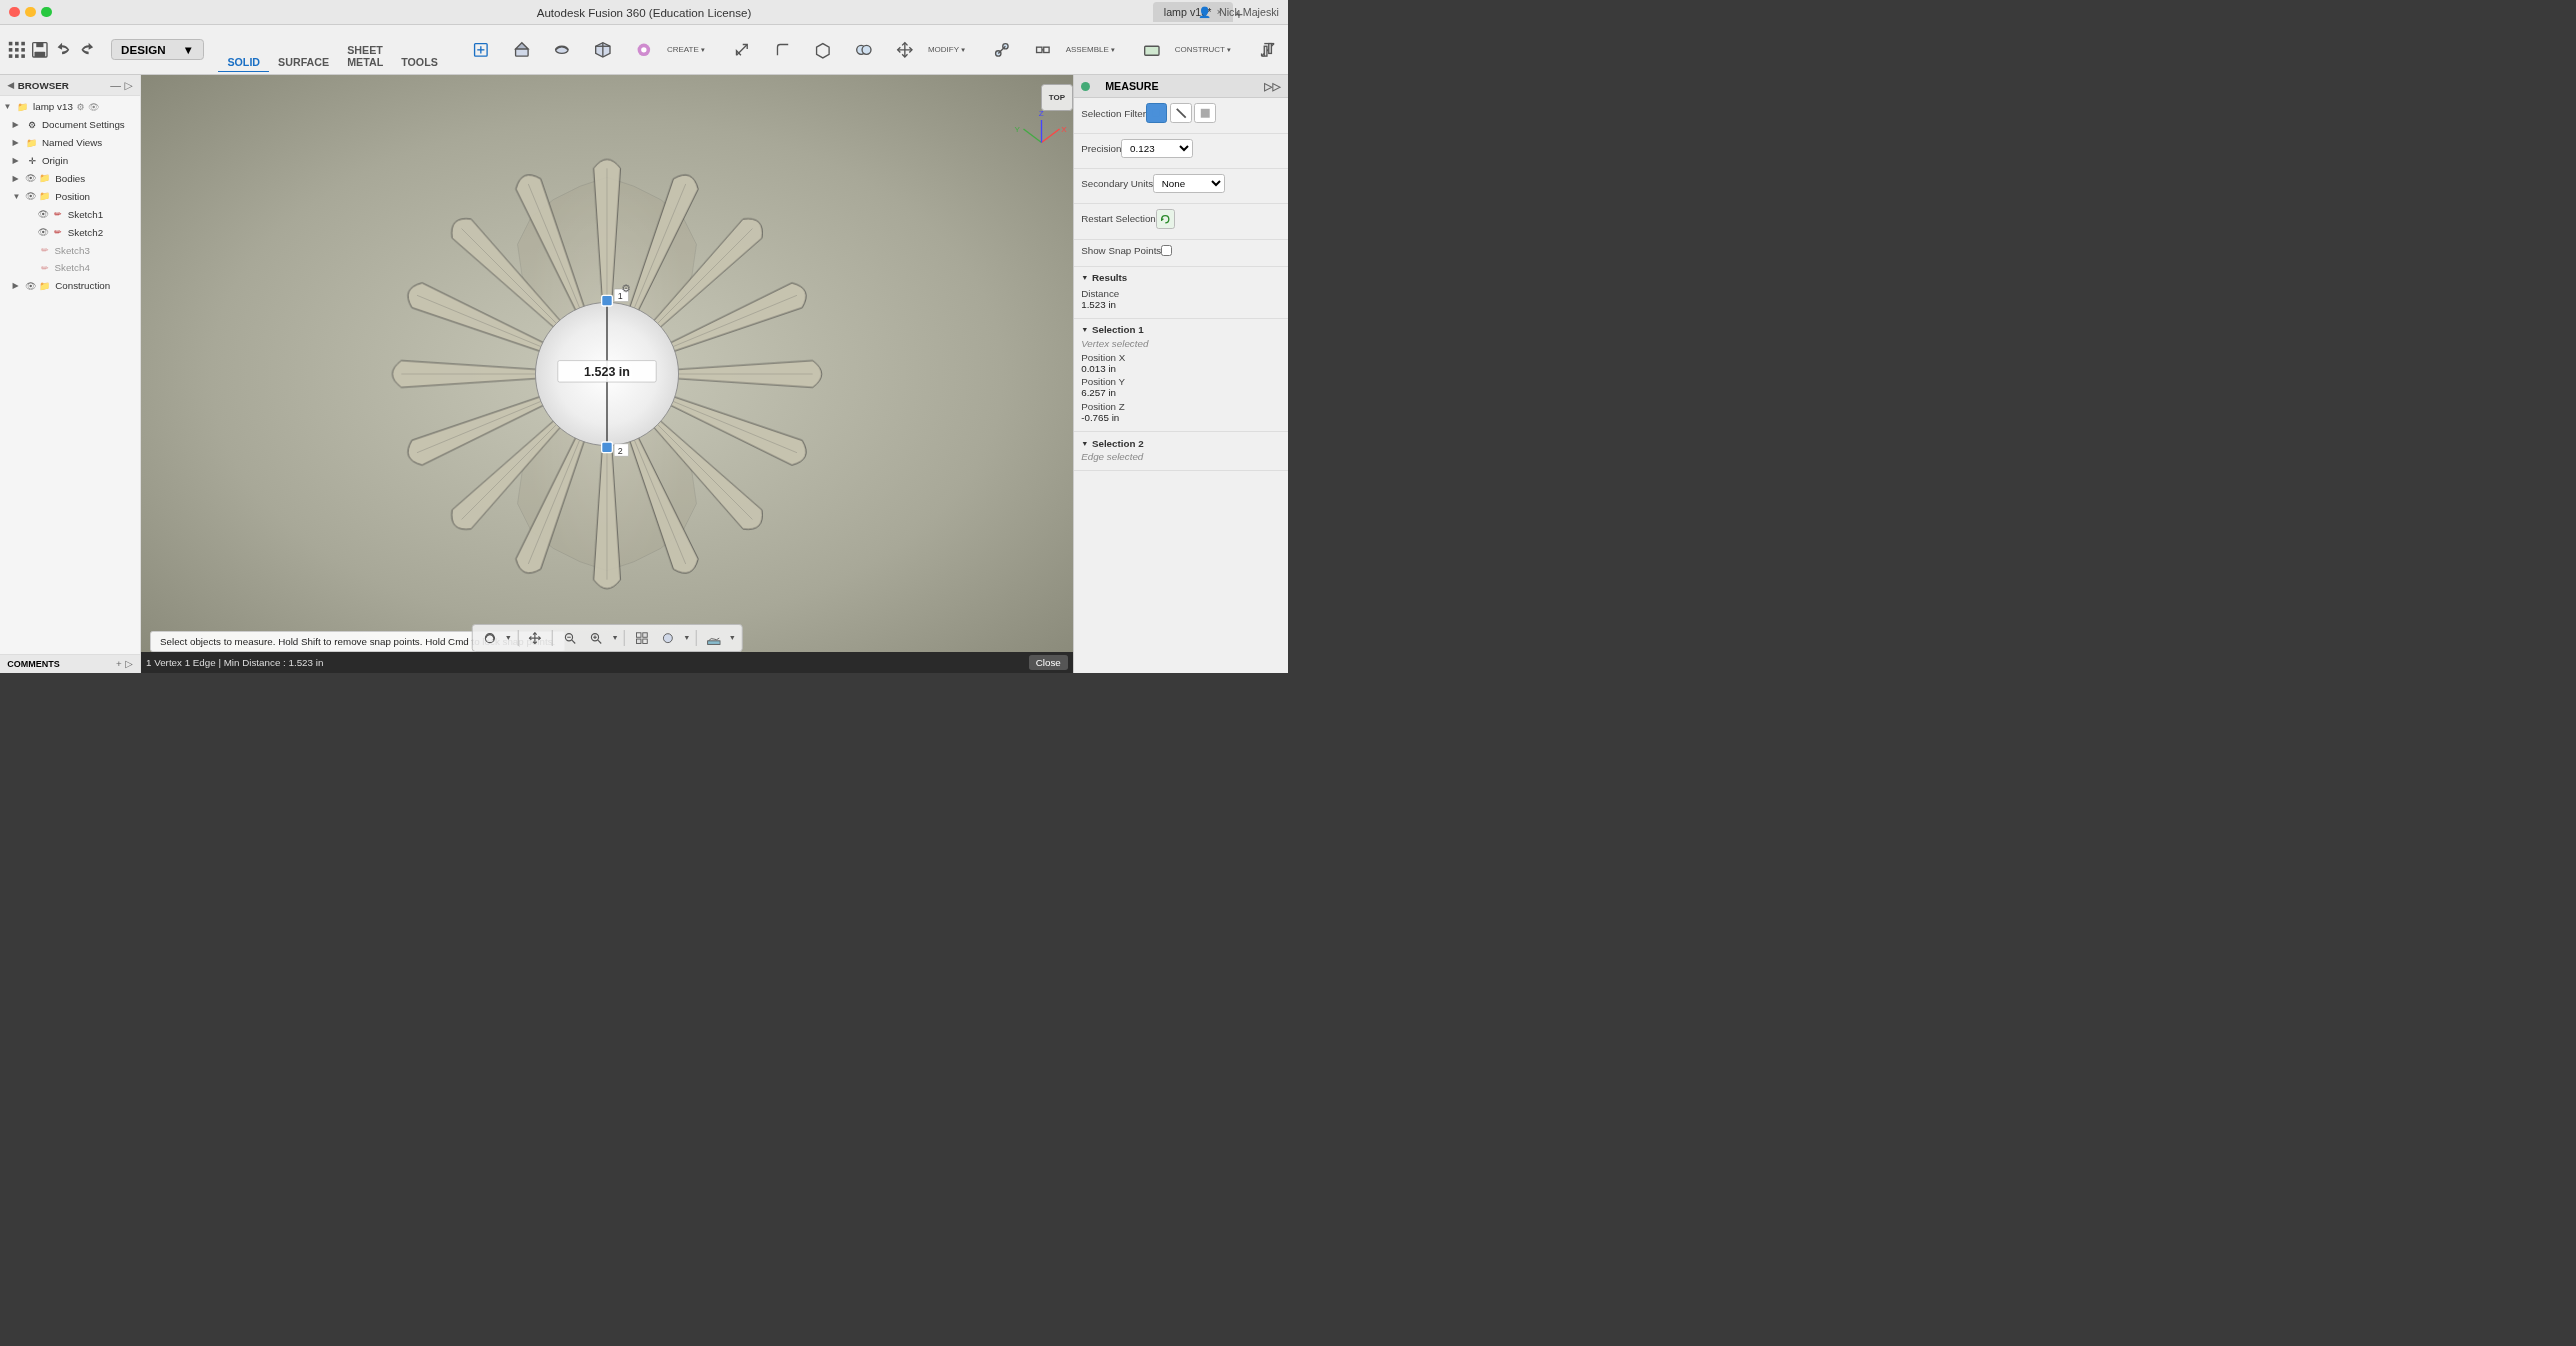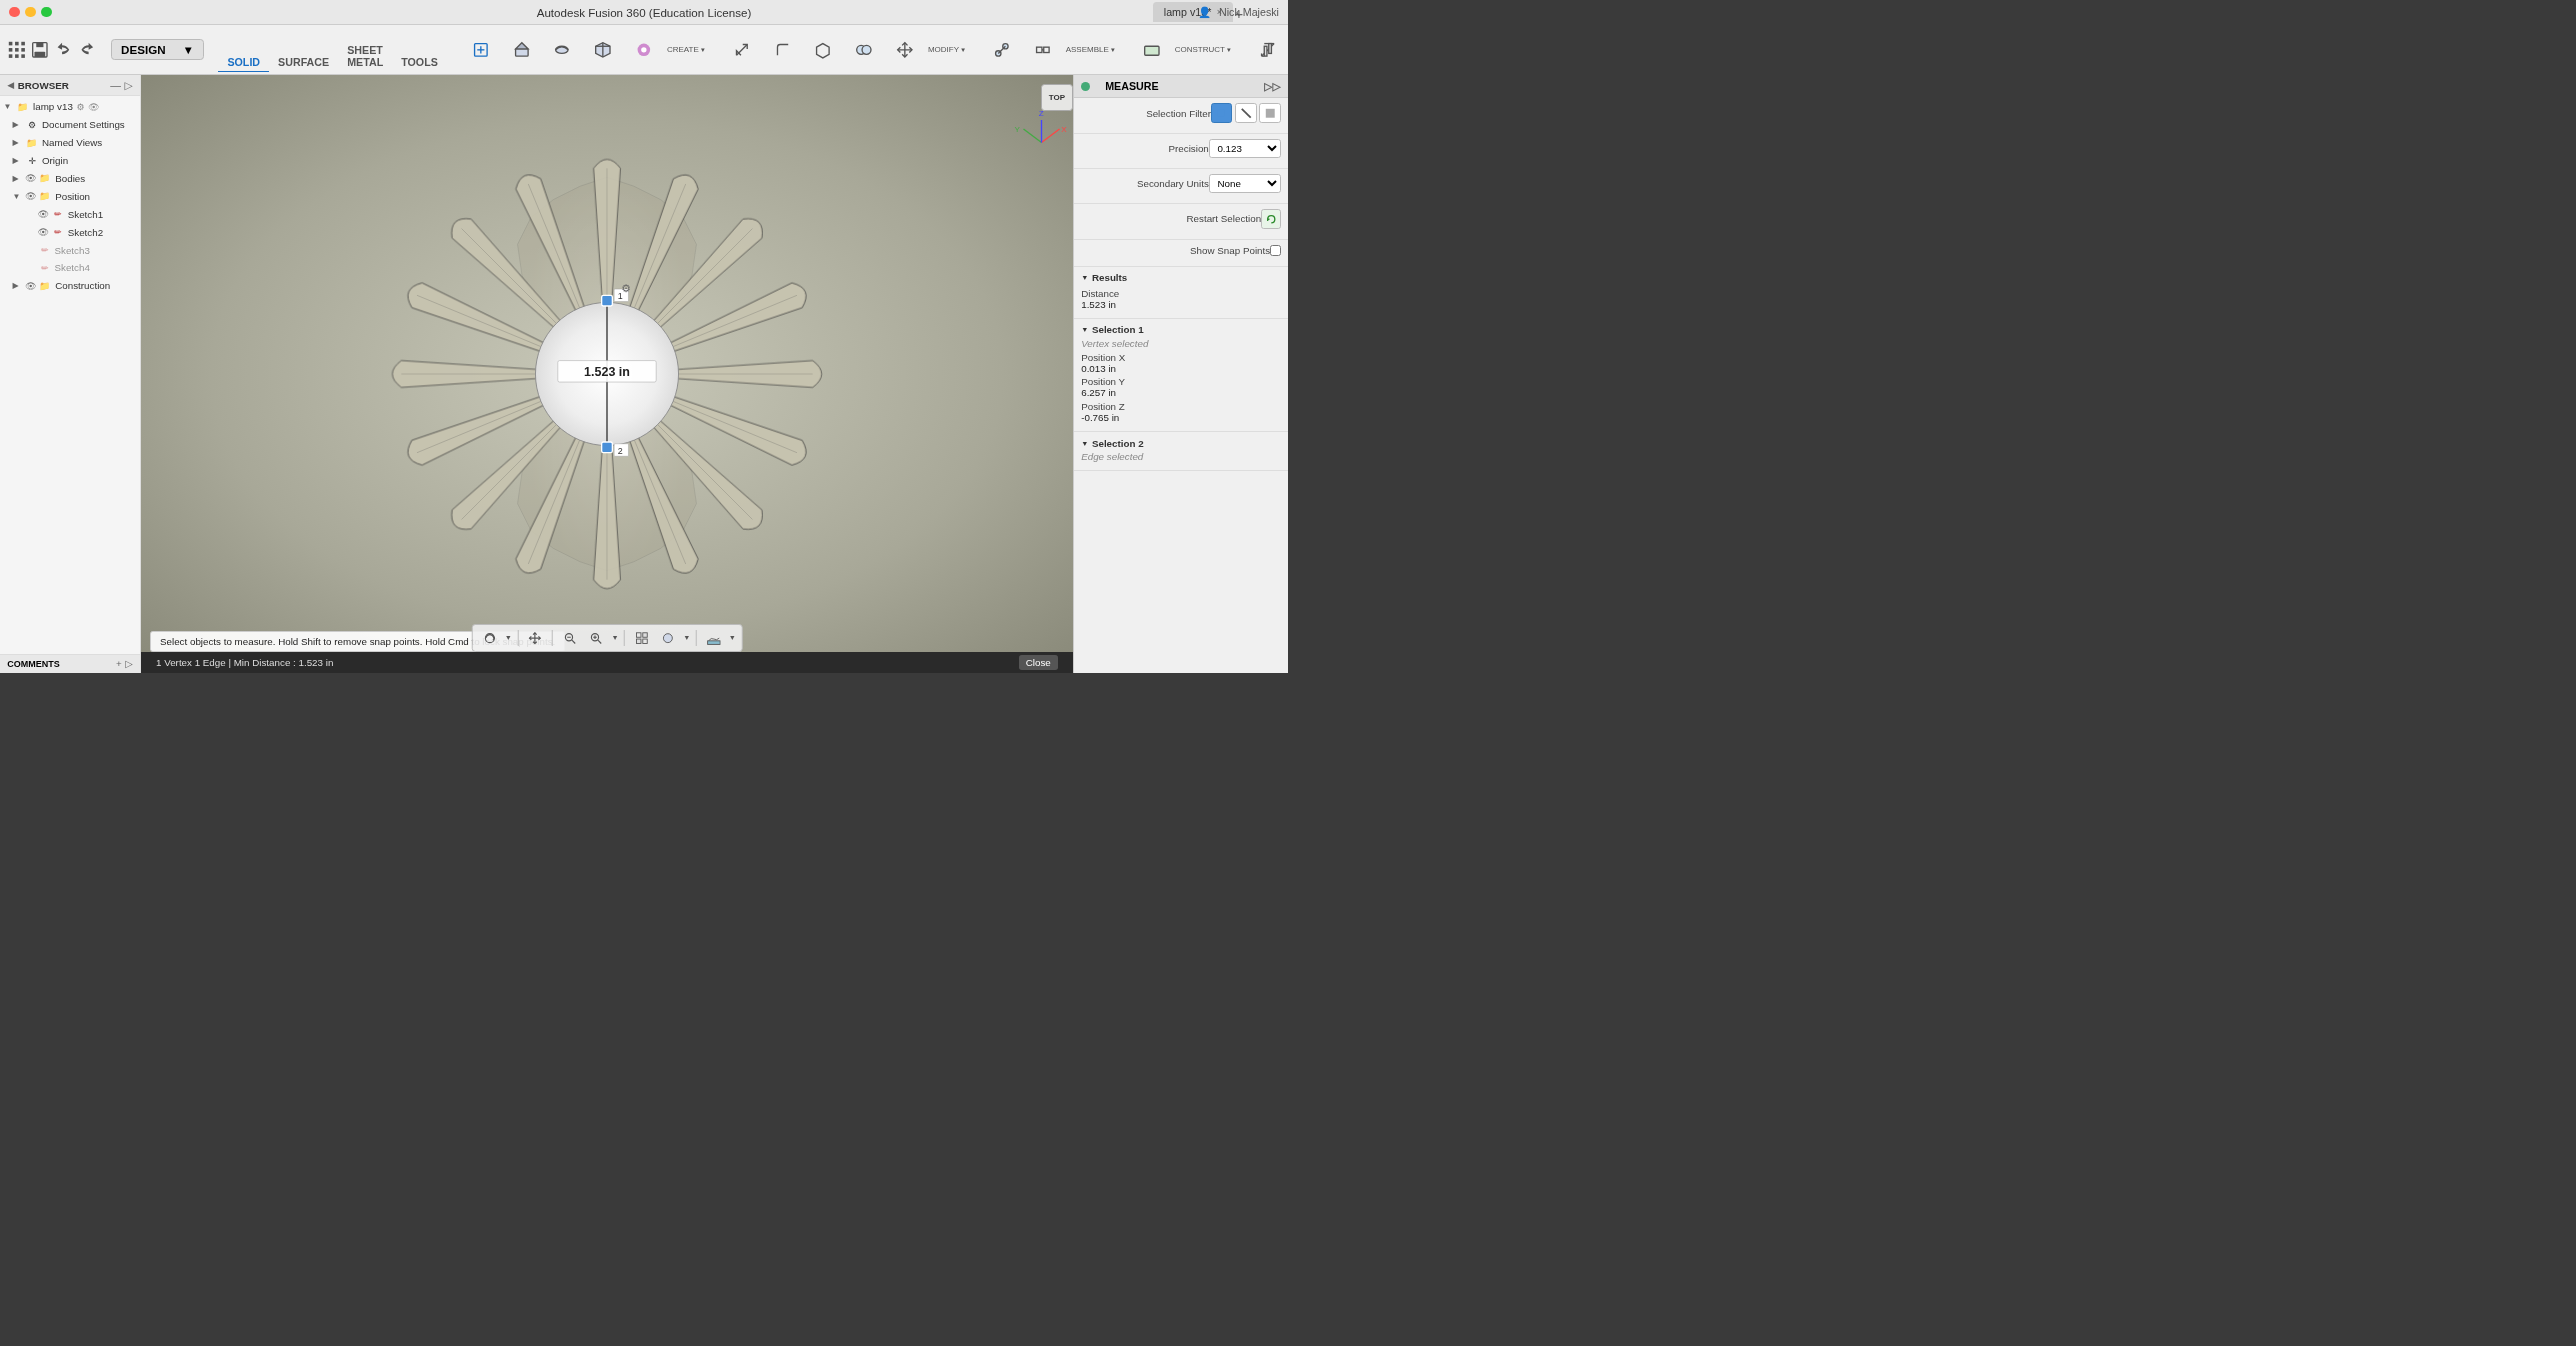--- a/index.html
+++ b/index.html
@@ -46,37 +46,37 @@
     .indent1 { padding-left: 12.5px; }
     .indent2 { padding-left: 25px; }
 
     
     #viewport { flex: 1; position: relative; overflow: hidden; background: radial-gradient(ellipse at center, #c8c8b8 0%, #a8a898 60%, #888878 100%); }
 
     
     #lamp-svg { position: absolute; top: 50%; left: 50%; transform: translate(-50%, -50%); }
 
     
-    #statusbar { position: absolute; bottom: 0; left: 0; right: 0; height: 21.5px; background: #2a2a2a; display: flex; align-items: center; padding: 0 15px; gap: 11px; font-size: 9.8px; color: #ddd; }
+    #statusbar { position: absolute; bottom: 0; left: 0; right: 0; height: 21.5px; background: #2a2a2a; display: flex; align-items: center; padding: 0 5px; gap: 11px; font-size: 9.8px; color: #ddd; }
     .status-text { flex: 1; }
 
     
     .hint-bar { position: absolute; bottom: 21.5px; left: 9px; background: rgba(255,255,255,0.92); border: 0.9px solid #ccc; border-radius: 2.7px; padding: 3.6px 9px; font-size: 9.8px; color: #222; }
 
     
     .viewcube { position: absolute; top: 9px; right: 9px; width: 54px; height: 54px; }
     .viewcube-box { width: 45px; height: 45px; background: rgba(240,240,240,0.9); border: 0.9px solid #aaa; border-radius: 3.6px; display: flex; align-items: center; justify-content: center; font-size: 9px; color: #333; font-weight: 600; }
 
     
     #measure-panel { width: 215px; background: #f0f0f0; border-left: 0.9px solid #ccc; display: flex; flex-direction: column; font-size: 9.8px; overflow-y: auto; }
     .panel-header { background: #e0e0e0; padding: 4.5px 7.2px; display: flex; align-items: center; justify-content: space-between; border-bottom: 0.9px solid #ccc; font-weight: 600; font-size: 10.7px; }
     .panel-header-left { display: flex; align-items: center; gap: 15px; }
     .measure-dot { width: 9px; height: 9px; background: #4a7; border-radius: 50%; }
     .panel-section { padding: 5.4px 7.2px; border-bottom: 0.9px solid #ddd; }
-    .panel-row { display: flex; align-items: center; justify-content: flex-end; margin-bottom: 4.5px; }
+    .panel-row { display: flex; align-items: center; justify-content: flex-start; margin-bottom: 4.5px; }
     .panel-label { color: #444; font-size: 9.8px; }
     .panel-value { color: #222; font-size: 9.8px; }
     .panel-select { border: 0.9px solid #bbb; background: white; border-radius: 2.7px; padding: 1.8px 3.6px; font-size: 9.8px; min-width: 72px; appearance: auto; }
     .filter-btns { display: flex; gap: 2.7px; }
     .filter-btn { width: 21.5px; height: 19.7px; border: 0.9px solid #bbb; background: white; border-radius: 2.7px; cursor: pointer; display: flex; align-items: center; justify-content: center; font-size: 9px; }
     .filter-btn.active { background: #4a90d9; color: white; border-color: #357abd; }
     .restart-btn { width: 19.7px; height: 19.7px; border: 0.9px solid #bbb; background: #e8f4e8; border-radius: 2.7px; cursor: pointer; display: flex; align-items: center; justify-content: center; font-size: 9.8px; }
     .checkbox-area { display: flex; align-items: center; gap: 3.6px; }
     input[type=checkbox] { width: 10.7px; height: 10.7px; }
     .section-title { font-weight: 600; color: #333; margin-bottom: 4.5px; font-size: 9.8px; display: flex; align-items: center; gap: 3.6px; }

